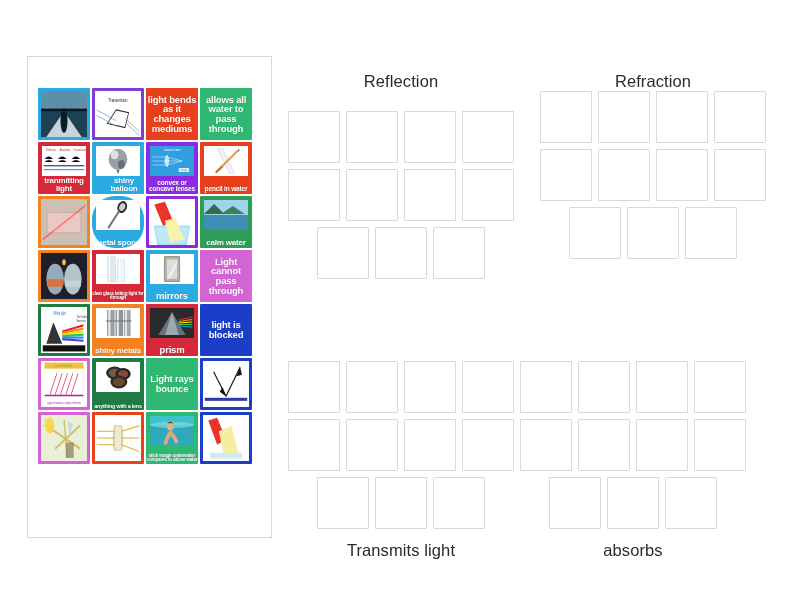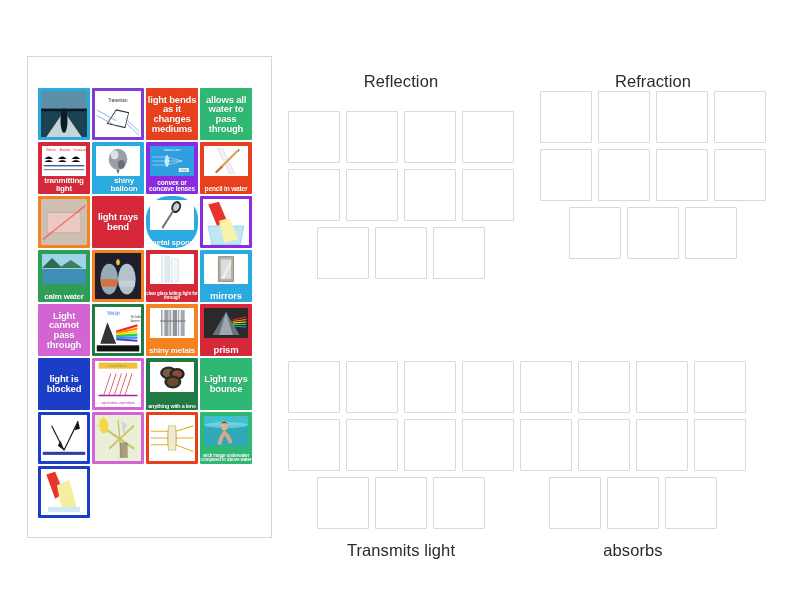--- a/index.html
+++ b/index.html
@@ -148,23 +148,20 @@
         <div class="tlabel t7">pencil in water</div>
       </div>
       <div class="tile" style="background: rgb(245, 130, 32);">
         <div class="pic full"><svg viewBox="0 0 52 34" width="100%" height="100%" preserveAspectRatio="none">
             <rect width="52" height="34" fill="#cdbfb4"></rect>
             <rect x="7" y="10" width="38" height="15" fill="#e3d8cf" stroke="#b9a99c" stroke-width=".6"></rect>
             <line x1="2" y1="30" x2="50" y2="5" stroke="#ff5a5a" stroke-width="1.2" opacity=".9"></line>
             <rect x="7" y="10" width="38" height="15" fill="#ff9a9a" opacity=".25"></rect>
           </svg></div>
       </div>
-      <div class="tile textonly" style="background: rgb(214, 40, 57);">
-        <div class="tlabel t9">light rays bend</div>
-      </div>
       <div class="tile" style="background: rgb(41, 171, 226); border-radius: 23px;">
         <div class="pic"><svg viewBox="0 0 52 34" width="100%" height="100%" preserveAspectRatio="none">
             <rect width="52" height="34" fill="#fff"></rect>
             <ellipse cx="31" cy="8" rx="5.5" ry="7" fill="#2b2b2b" transform="rotate(25 31 8)"></ellipse>
             <ellipse cx="31" cy="8" rx="3.4" ry="4.6" fill="#c9ced3" transform="rotate(25 31 8)"></ellipse>
             <path d="M27 13 L15 31" stroke="#6f757b" stroke-width="2.4" stroke-linecap="round"></path>
           </svg></div>
         <div class="tlabel t8">metal spoon</div>
       </div>
       <div class="tile" style="background: rgb(138, 43, 226);">

